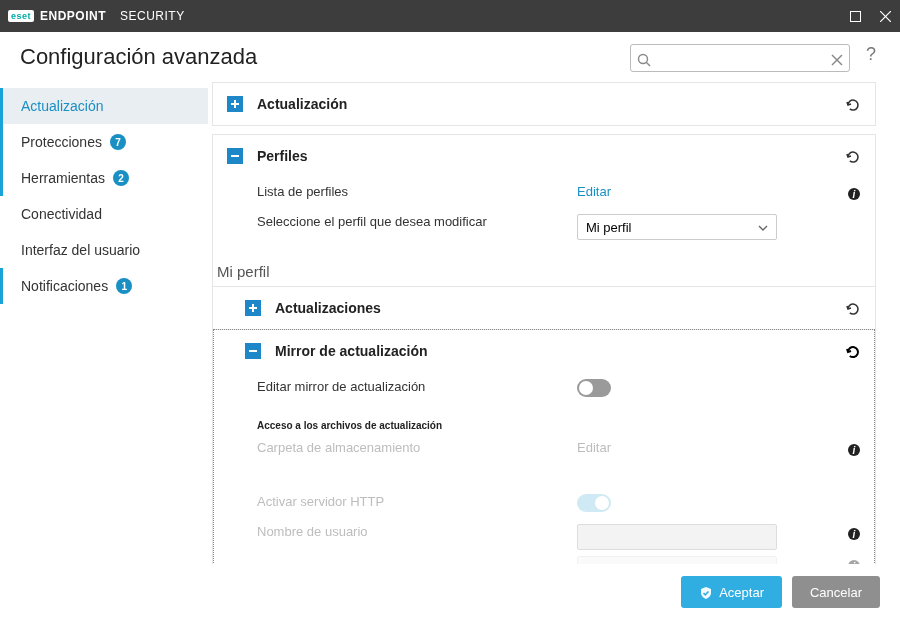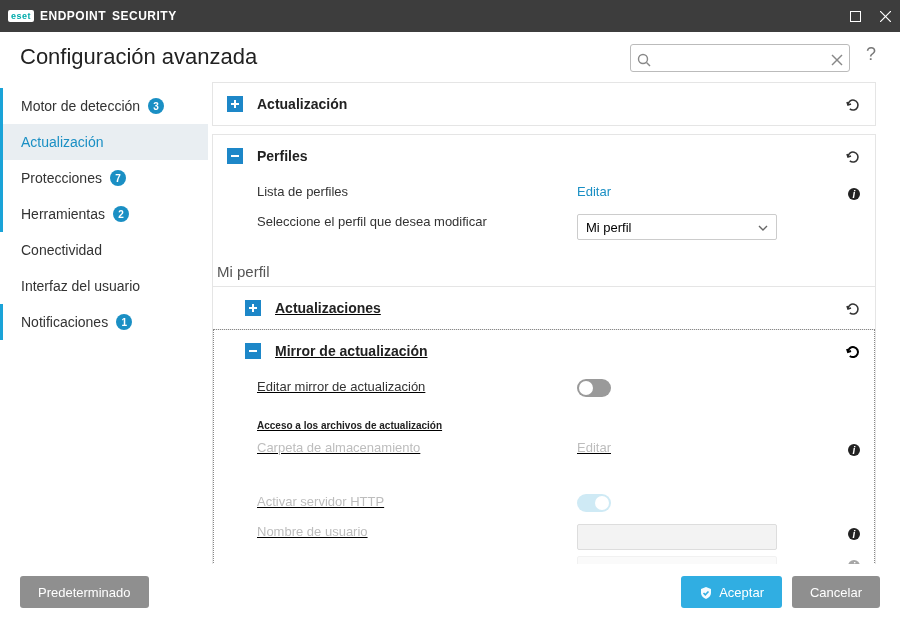--- a/index.html
+++ b/index.html
@@ -3,21 +3,21 @@
 <meta charset="utf-8">
 <style>
 * { box-sizing: border-box; margin: 0; padding: 0; font-family: "Segoe UI", Arial, sans-serif; }
 body { width: 900px; height: 620px; overflow: hidden; background: #fff; }
 
 
 .titlebar { height: 32px; background: #3d3d3d; color: #fff; display: flex; align-items: center; padding: 0 8px; }
 .titlebar .brand { display: flex; align-items: center; gap: 6px; font-size: 12px; letter-spacing: 0.5px; }
 .titlebar .brand-icon { background: #fff; color: #0aa; font-weight: bold; font-size: 9px; padding: 1px 3px; border-radius: 2px; }
 .titlebar .brand-bold { font-weight: 600; }
-.titlebar .brand-light { font-weight: 700; }
+.titlebar .brand-light { font-weight: 400; margin-left: 8px; }
 .titlebar .winbtns { margin-left: auto; display: flex; gap: 16px; }
 .titlebar .winbtn { width: 14px; height: 14px; cursor: pointer; display: flex; align-items: center; justify-content: center; }
 
 
 .header-row { display: flex; align-items: flex-start; padding: 12px 20px 10px 20px; gap: 12px; }
 .header-title { font-size: 22px; font-weight: 400; color: #222; flex: 1; }
 .search-box { position: relative; width: 220px; }
 .search-box input { width: 100%; height: 28px; border: 1px solid #bbb; border-radius: 3px; padding: 0 26px; font-size: 13px; }
 .search-box .sicon { position: absolute; left: 7px; top: 6px; color: #888; }
 .search-box .xicon { position: absolute; right: 7px; top: 6px; color: #888; cursor: pointer; }
@@ -51,21 +51,21 @@
 .row .info-icon { color: #222; cursor: pointer; font-weight: bold; }
 .row.disabled .label, .row.disabled .link { color: #bdbdbd; }
 
 .link { color: #1a8fc4; font-size: 13px; cursor: pointer; }
 .select { width: 200px; height: 26px; border: 1px solid #ccc; border-radius: 2px; padding: 0 8px; font-size: 13px; background: #fff; display: flex; align-items: center; justify-content: space-between; cursor: pointer; }
 .select .chev { color: #666; }
 
 .subheading { font-size: 15px; color: #555; padding: 10px 0 6px 4px; }
 .section-title { font-size: 10px; font-weight: 600; color: #222; padding: 14px 14px 6px 44px; }
 
-.sub-accordion { border-top: 1px solid #e5e5e5; text-decoration: underline; }
+.sub-accordion { border-top: 1px solid #e5e5e5; }
 .sub-accordion.focused { outline: 1px dotted #888; outline-offset: -1px; }
 .sub-accordion .panel-header .ptitle { padding-left: 0; }
 .sub-accordion .toggle-box { margin-left: 18px; }
 
 .switch { width: 34px; height: 18px; border-radius: 9px; background: #9a9a9a; position: relative; cursor: pointer; }
 .switch::after { content: ""; position: absolute; width: 14px; height: 14px; background: #fff; border-radius: 50%; top: 2px; left: 2px; transition: left .1s; }
 .switch.on { background: #39b9e8; }
 .switch.on::after { left: 18px; }
 .switch.disabled { background: #cfeaf5; cursor: default; }
 
@@ -125,24 +125,20 @@
           <line x1="11" y1="1" x2="1" y2="11" stroke="#888" stroke-width="1.4"></line>
         </svg>
     </span>
   </div>
   <span class="help-icon">?</span>
 </div>
 
 <div class="body">
 
   <div class="sidebar">
-    <div class="nav-item group">
-      <span>Motor de detección</span>
-      <span class="badge">3</span>
-    </div>
     <div class="nav-item active">
       <span>Actualización</span>
     </div>
     <div class="nav-item group">
       <span>Protecciones</span>
       <span class="badge">7</span>
     </div>
     <div class="nav-item group">
       <span>Herramientas</span>
       <span class="badge">2</span>
@@ -321,23 +317,20 @@
           </div>
         </div>
 
       </div>
 
     </div>
   </div>
 </div>
 
 <div class="footer">
-  <button class="btn gray">
-      <span>Predeterminado</span>
-    </button>
   <div class="spacer"></div>
   <button class="btn primary">
     <span>
       <svg width="14" height="14">
           <path d="M7 1l5 2v4c0 3-2.5 5-5 6-2.5-1-5-3-5-6V3l5-2z" fill="#fff" opacity=".95"></path>
           <polyline points="4.5,7 6.3,8.8 9.5,5.5" fill="none" stroke="#30aee2" stroke-width="1.6"></polyline>
         </svg>
     </span>
     <span>Aceptar</span>
   </button>

